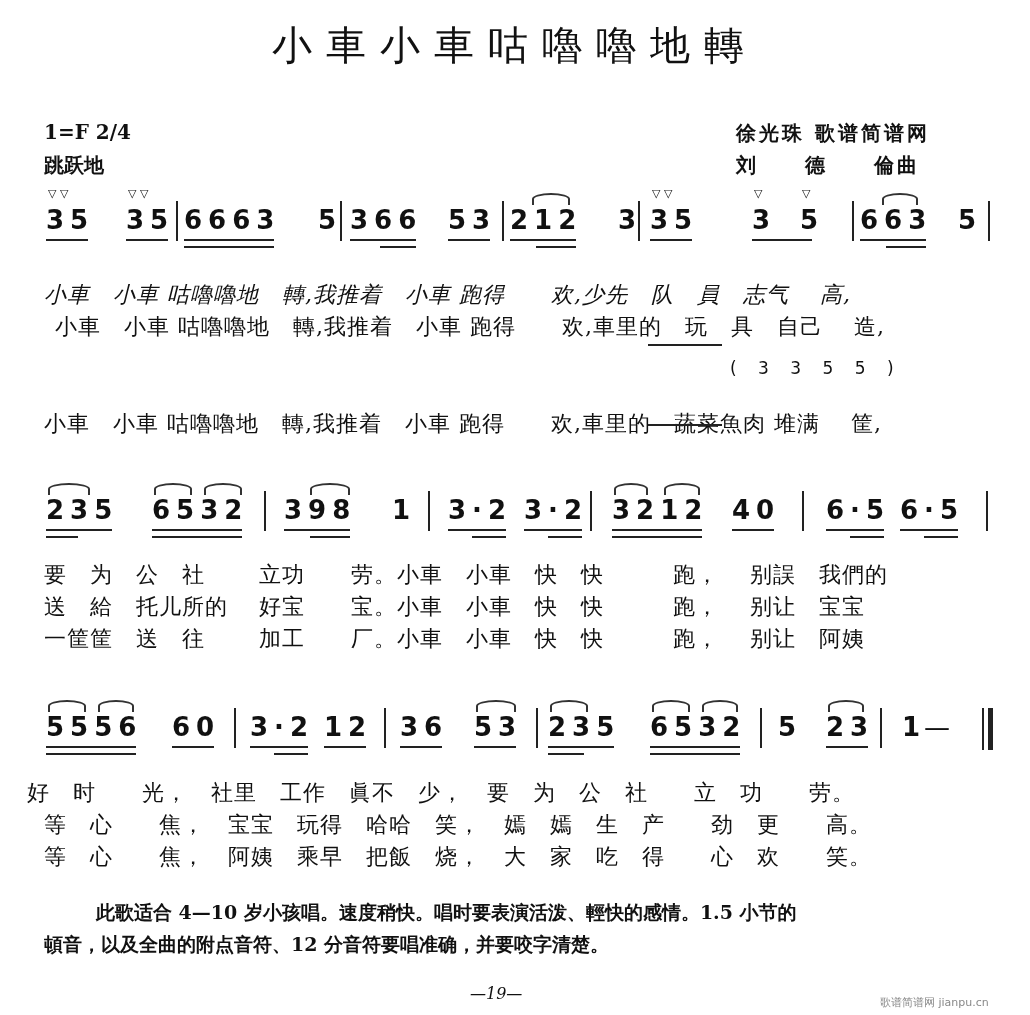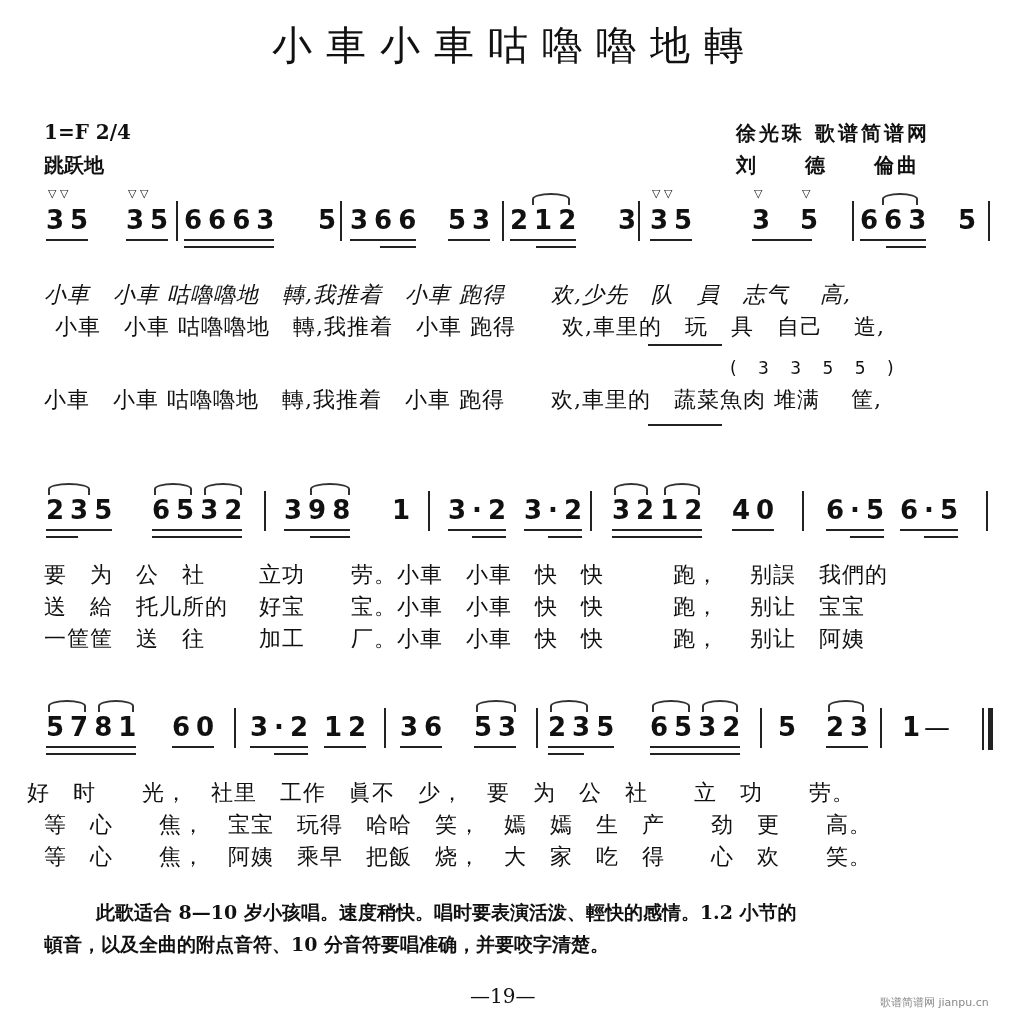--- a/index.html
+++ b/index.html
@@ -12,21 +12,21 @@
   .grp .ul{position:absolute;left:0;right:6px;border-top:2px solid #222;}
   .ul1{top:34px;} .ul2{top:41px;}
   .bar{position:absolute;top:-4px;width:2px;height:40px;background:#222;}
   .dbl{position:absolute;top:-4px;height:42px;border-left:2px solid #222;border-right:5px solid #222;width:4px;}
   .slur{position:absolute;top:-12px;height:10px;border:2px solid #333;border-bottom:none;border-radius:50% 50% 0 0;}
   .acc{position:absolute;top:-18px;font-size:11px;font-weight:400;letter-spacing:0;}
   .lyr{position:absolute;font-size:22px;letter-spacing:1px;}
   .lyrline{position:absolute;border-top:2px solid #222;}
   .alt{font-family:"DejaVu Sans",sans-serif;font-size:17px;letter-spacing:8px;}
   .desc{font-size:19px;font-weight:700;}
-  .page{font-size:20px;}
+  .page{font-size:16px;font-style:italic;}
   .wm{font-family:"DejaVu Sans",sans-serif;font-size:11px;color:#888;}
 </style>
 </head>
 <body>
 
 <div class="abs title">小車小車咕嚕嚕地轉</div>
 
 <div class="abs meta" style="left:44px;top:120px;">1=F 2/4</div>
 <div class="abs meta" style="left:44px;top:152px;">跳跃地</div>
 <div class="abs meta" style="left:736px;top:120px;letter-spacing:3px;">徐光珠 歌谱简谱网</div>
@@ -50,21 +50,21 @@
   <div class="grp" style="left:800px;"><span class="acc" style="left:2px;">▽</span><span>5</span></div>
   <div class="bar" style="left:852px;"></div>
   <div class="grp" style="left:860px;"><div class="slur" style="left:22px;width:32px;"></div><span>663</span><div class="ul ul1"></div><div class="ul ul2" style="left:26px;"></div></div>
   <div class="grp" style="left:958px;"><span>5</span></div>
   <div class="bar" style="left:988px;"></div>
 </div>
 <div class="lyr" style="left:44px;top:280px;font-style:italic;">小車　小車 咕嚕嚕地　轉,我推着　小車 跑得　　欢,少先　队　員　志气　 高,</div>
 <div class="lyr" style="left:44px;top:312px;margin-left:11px;">小車　小車 咕嚕嚕地　轉,我推着　小車 跑得　　欢,車里的　玩　具　自己　 造,</div>
 <div class="lyrline" style="left:648px;top:344px;width:74px;"></div>
 <div class="abs alt" style="left:730px;top:358px;">( 3 3 5 5 )</div>
-<div class="lyr" style="left:44px;top:385px;">小車　小車 咕嚕嚕地　轉,我推着　小車 跑得　　欢,車里的　蔬菜魚肉 堆满　 筐,</div>
+<div class="lyr" style="left:44px;top:409px;">小車　小車 咕嚕嚕地　轉,我推着　小車 跑得　　欢,車里的　蔬菜魚肉 堆满　 筐,</div>
 <div class="lyrline" style="left:648px;top:424px;width:74px;"></div>
 
 <div class="note-row" style="top:495px;">
   <div class="grp" style="left:46px;"><div class="slur" style="left:2px;width:38px;"></div><span>235</span><div class="ul ul1"></div><div class="ul ul2" style="right:40px;"></div></div>
   <div class="grp" style="left:152px;"><div class="slur" style="left:2px;width:34px;"></div><div class="slur" style="left:52px;width:34px;"></div><span>6532</span><div class="ul ul1"></div><div class="ul ul2"></div></div>
   <div class="bar" style="left:264px;"></div>
   <div class="grp" style="left:284px;"><div class="slur" style="left:26px;width:36px;"></div><span>398</span><div class="ul ul1"></div><div class="ul ul2" style="left:26px;"></div></div>
   <div class="grp" style="left:392px;"><span>1</span></div>
   <div class="bar" style="left:428px;"></div>
   <div class="grp" style="left:448px;"><span>3·2</span><div class="ul ul1"></div><div class="ul ul2" style="left:24px;"></div></div>
@@ -75,21 +75,21 @@
   <div class="bar" style="left:802px;"></div>
   <div class="grp" style="left:826px;"><span>6·5</span><div class="ul ul1"></div><div class="ul ul2" style="left:24px;"></div></div>
   <div class="grp" style="left:900px;"><span>6·5</span><div class="ul ul1"></div><div class="ul ul2" style="left:24px;"></div></div>
   <div class="bar" style="left:986px;"></div>
 </div>
 <div class="lyr" style="left:44px;top:560px;">要　为　公　社　　 立功　　劳。小車　小車　快　快　　　跑，　 别誤　我們的</div>
 <div class="lyr" style="left:44px;top:592px;">送　給　托儿所的　 好宝　　宝。小車　小車　快　快　　　跑，　 别让　宝宝</div>
 <div class="lyr" style="left:44px;top:624px;">一筐筐　送　往　　 加工　　厂。小車　小車　快　快　　　跑，　 别让　阿姨</div>
 
 <div class="note-row" style="top:712px;">
-  <div class="grp" style="left:46px;"><div class="slur" style="left:2px;width:34px;"></div><div class="slur" style="left:52px;width:32px;"></div><span>5781</span><div class="ul ul1"></div><div class="ul ul2"></div></div>
+  <div class="grp" style="left:46px;"><div class="slur" style="left:2px;width:34px;"></div><div class="slur" style="left:52px;width:32px;"></div><span>5556</span><div class="ul ul1"></div><div class="ul ul2"></div></div>
   <div class="grp" style="left:172px;"><span>60</span><div class="ul ul1"></div></div>
   <div class="bar" style="left:234px;"></div>
   <div class="grp" style="left:250px;"><span>3·2</span><div class="ul ul1"></div><div class="ul ul2" style="left:24px;"></div></div>
   <div class="grp" style="left:324px;"><span>12</span><div class="ul ul1"></div></div>
   <div class="bar" style="left:384px;"></div>
   <div class="grp" style="left:400px;text-align:right;"><span>36</span><div class="ul ul1"></div></div>
   <div class="grp" style="left:474px;"><div class="slur" style="left:2px;width:36px;"></div><span>53</span><div class="ul ul1"></div></div>
   <div class="bar" style="left:536px;"></div>
   <div class="grp" style="left:548px;"><div class="slur" style="left:2px;width:34px;"></div><span>235</span><div class="ul ul1"></div><div class="ul ul2" style="right:36px;"></div></div>
   <div class="grp" style="left:650px;"><div class="slur" style="left:2px;width:34px;"></div><div class="slur" style="left:52px;width:32px;"></div><span>6532</span><div class="ul ul1"></div><div class="ul ul2"></div></div>
@@ -98,17 +98,17 @@
   <div class="grp" style="left:826px;"><div class="slur" style="left:2px;width:32px;"></div><span>23</span><div class="ul ul1"></div></div>
   <div class="bar" style="left:880px;"></div>
   <div class="grp" style="left:902px;"><span>1</span></div>
   <div class="grp" style="left:924px;font-weight:400;"><span>—</span></div>
   <div class="dbl" style="left:982px;"></div>
 </div>
 <div class="lyr" style="left:27px;top:778px;">好　时　　光，　社里　工作　眞不　少，　要　为　公　社　　立　功　　劳。</div>
 <div class="lyr" style="left:44px;top:810px;">等　心　　焦，　宝宝　玩得　哈哈　笑，　嫣　嫣　生　产　　劲　更　　高。</div>
 <div class="lyr" style="left:44px;top:842px;">等　心　　焦，　阿姨　乘早　把飯　烧，　大　家　吃　得　　心　欢　　笑。</div>
 
-<div class="abs desc" style="left:96px;top:900px;">此歌适合 8—10 岁小孩唱。速度稍快。唱时要表演活泼、輕快的感情。1.2 小节的</div>
-<div class="abs desc" style="left:44px;top:932px;">頓音，以及全曲的附点音符、10 分音符要唱准确，并要咬字清楚。</div>
+<div class="abs desc" style="left:96px;top:900px;">此歌适合 4—10 岁小孩唱。速度稍快。唱时要表演活泼、輕快的感情。1.5 小节的</div>
+<div class="abs desc" style="left:44px;top:932px;">頓音，以及全曲的附点音符、12 分音符要唱准确，并要咬字清楚。</div>
 
 <div class="abs page" style="left:470px;top:984px;">—19—</div>
 <div class="abs wm" style="left:880px;top:995px;">歌谱简谱网 jianpu.cn</div>
 
 </body></html>

